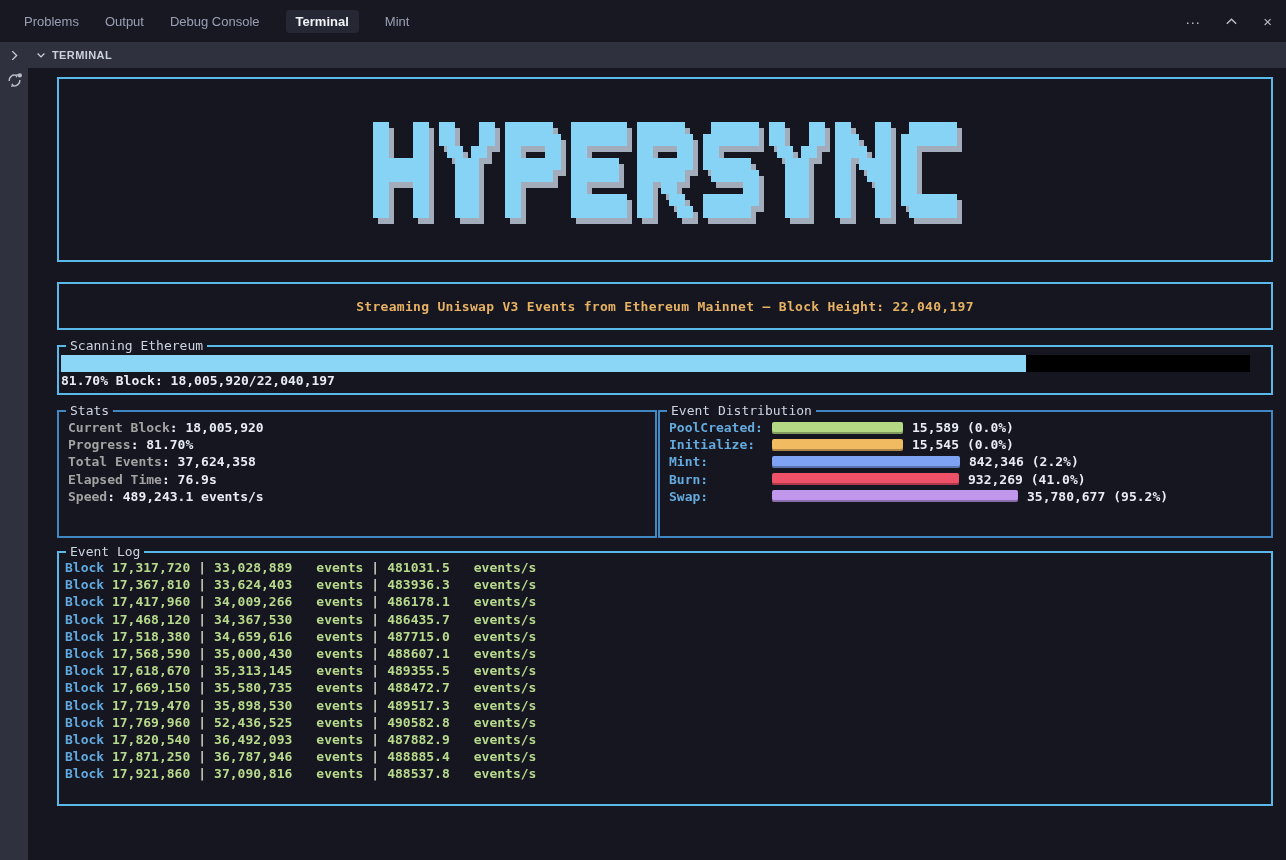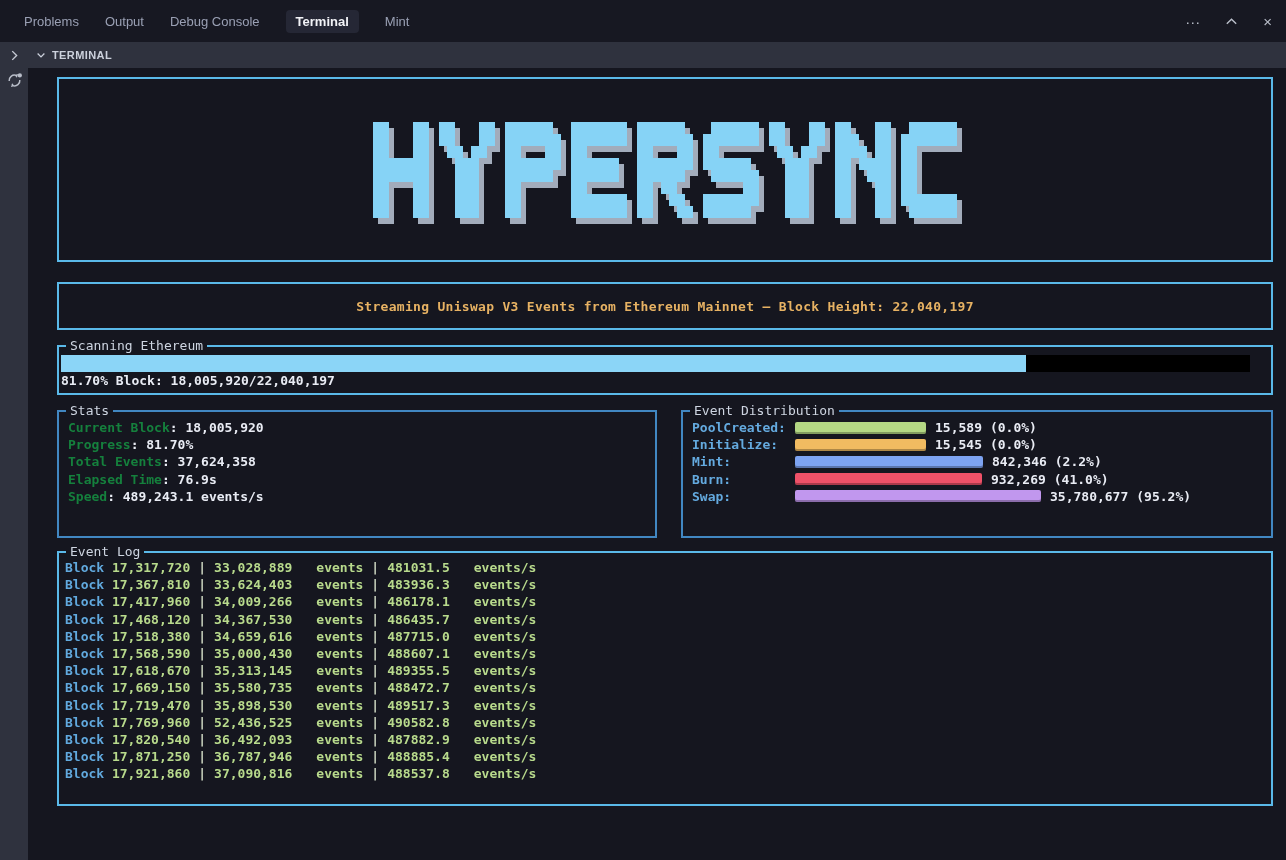--- a/index.html
+++ b/index.html
@@ -45,25 +45,25 @@
   .subtitle-box { margin-top:20px; height:48px; display:flex; align-items:center; justify-content:center; }
   .subtitle-text { font-weight:700; letter-spacing:.3px; }
 
   
   .progress-box { margin-top:15px; height:50px; padding:8px 2px 0 2px; }
   .pbar { height:17px; width:calc(100% - 19px); }
   .pfill { height:100%; }
   .plabel { margin-top:1px; font-weight:700; color:#e9ecf4; }
 
   
-  .cols { display:flex; gap:24px; margin-top:15px; }
+  .cols { display:flex; gap:1px; margin-top:15px; }
   .stats-box { width:600px; height:128px; padding:7px 8px 0 9px; }
   .dist-box { flex:1; height:128px; padding:7px 8px 0 9px; }
   .srow { line-height:17.2px; font-weight:700; color:#e9ecf4; white-space:pre; }
-  .slabel { color:#15803d; }
+  .slabel { color:#a3a3a3; }
   .sval::before { content:": "; }
   .drow { display:flex; align-items:center; height:17.2px; font-weight:700; color:#e9ecf4; }
   .dlabel { width:103px; color:#64aadf; flex:none; }
   .dbar { height:12px; border-radius:2px; box-shadow:inset 0 -2px 0 rgba(0,0,0,.28); flex:none; }
   .dval { margin-left:9px; }
   .dpct { margin-left:8px; }
 
   
   .log-box { margin-top:13px; height:255px; padding:6px 8px 0 6px; }
   .lrow { line-height:17.2px; font-weight:700; white-space:nowrap; }

